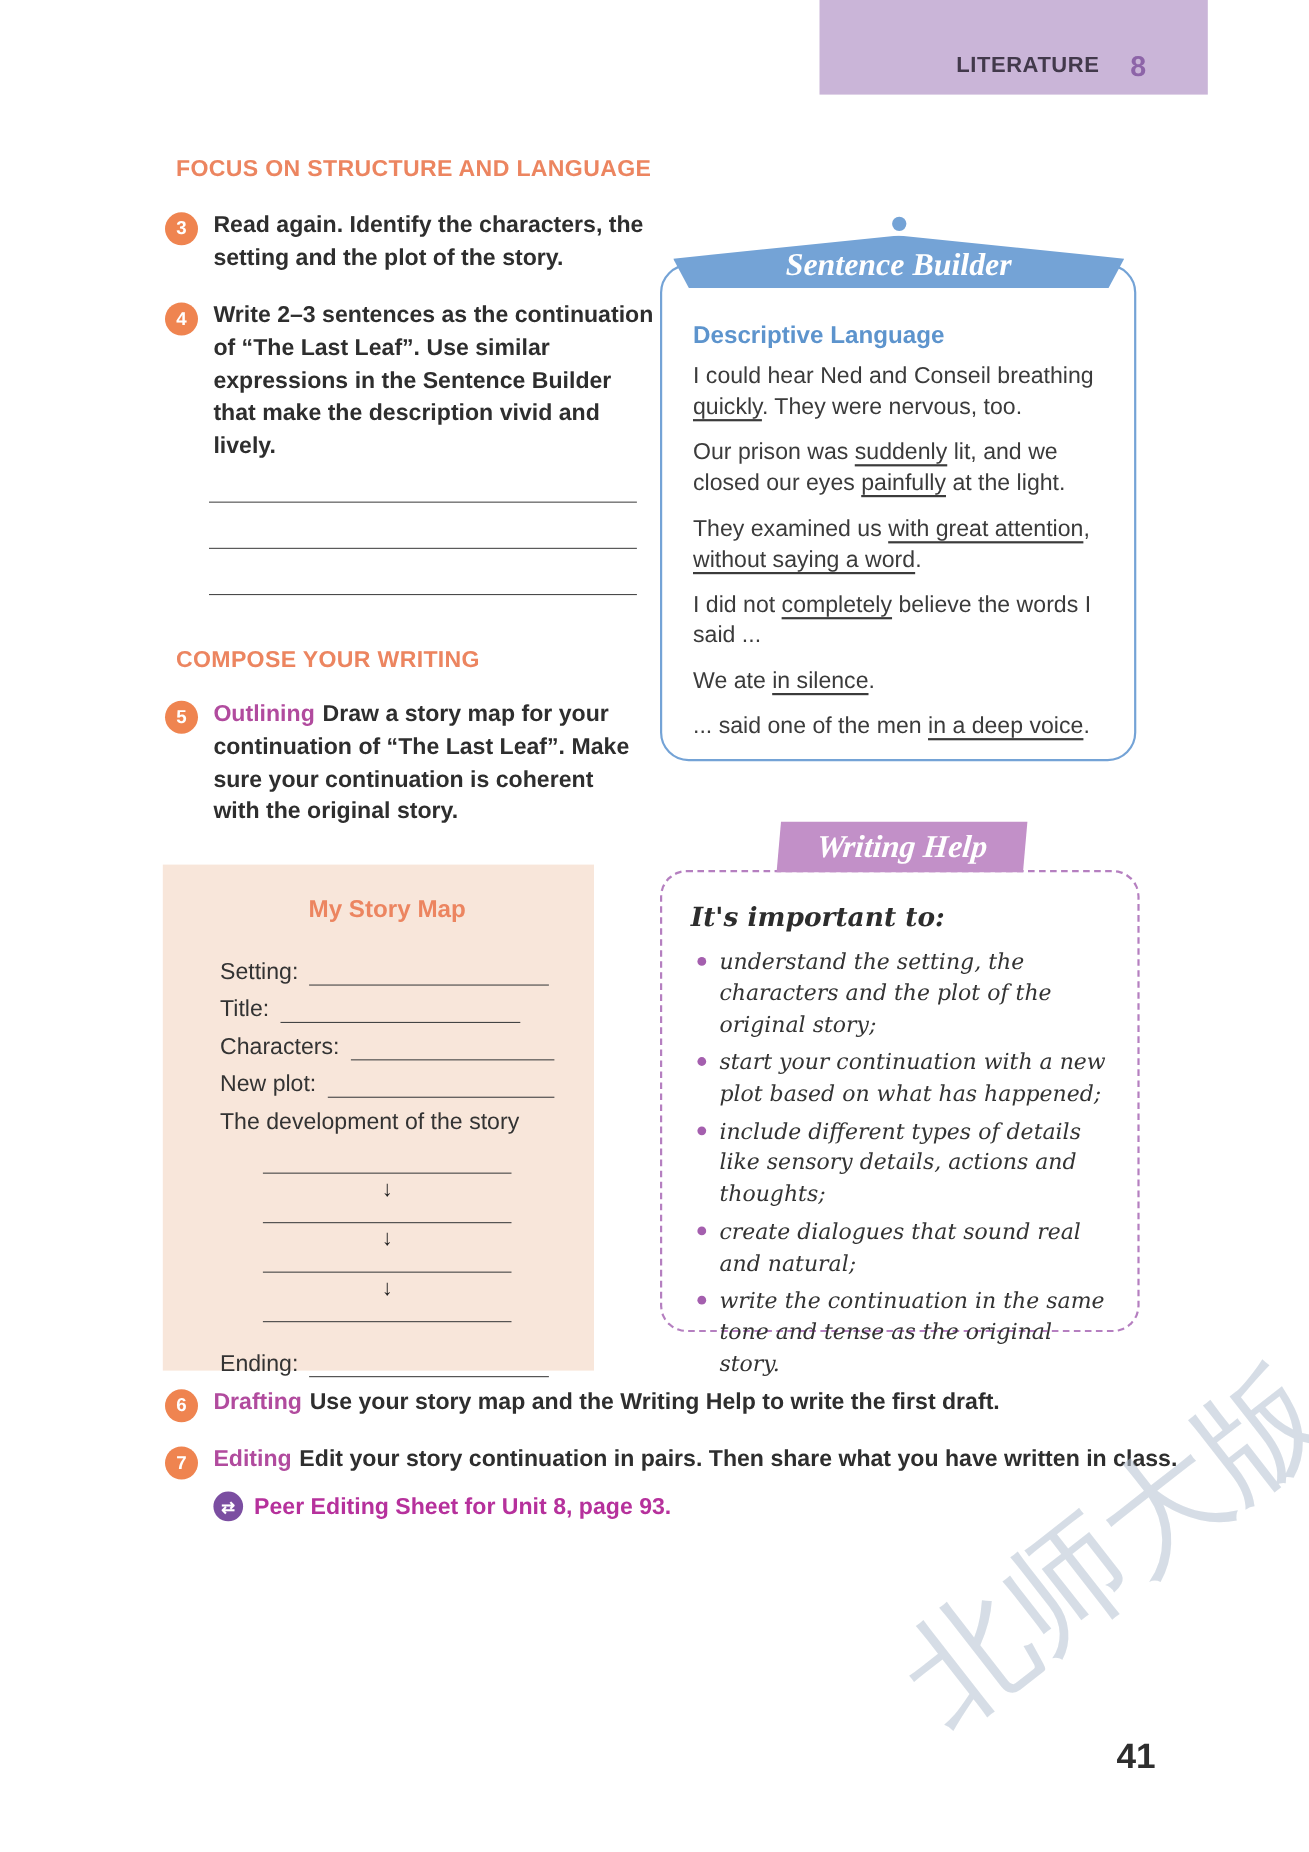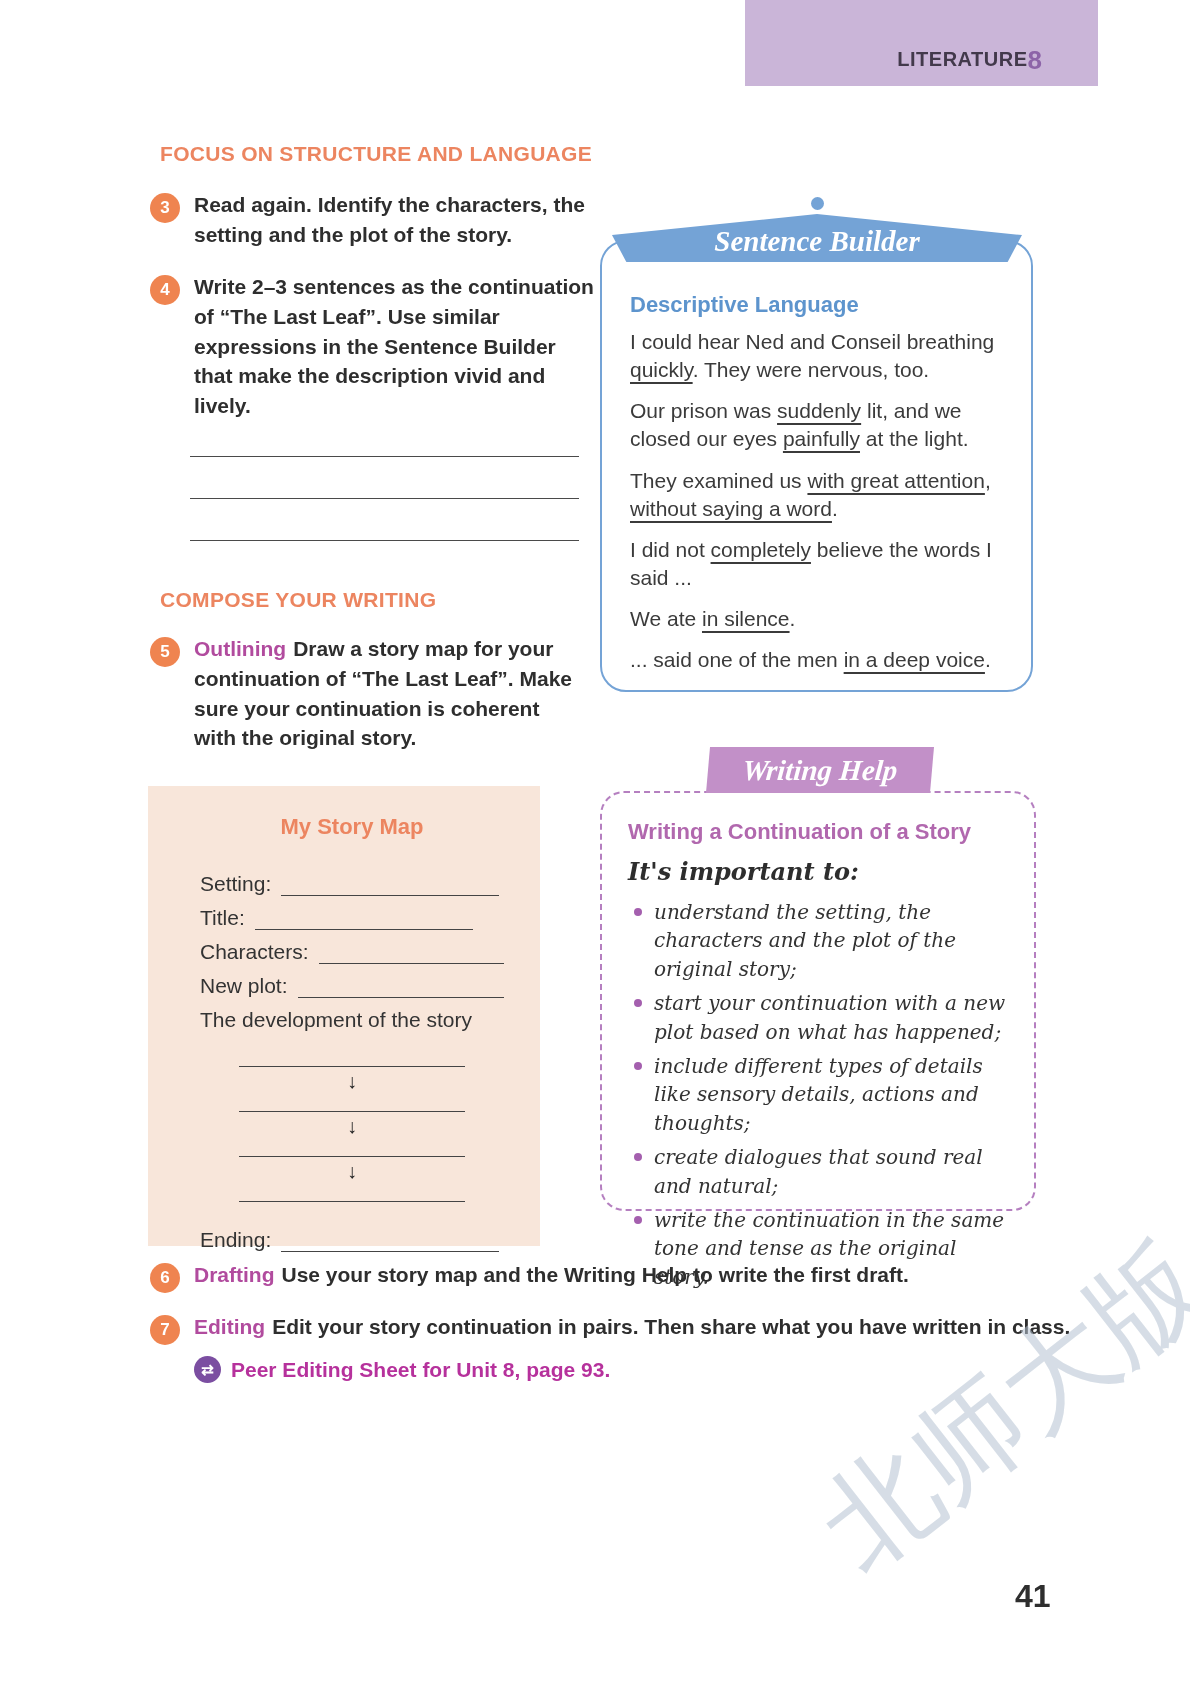--- a/index.html
+++ b/index.html
@@ -2,21 +2,21 @@
 <html><head>
 <meta charset="utf-8">
 <style>
   * { margin:0; padding:0; box-sizing:border-box; }
   html,body { background:#ffffff; }
   body { font-family:"Liberation Sans", sans-serif; }
   .page { position:relative; width:1190px; height:1684px; background:#ffffff; overflow:hidden; margin:0 auto; }
 
   
   .header-bar { position:absolute; left:745px; top:0; width:353px; height:86px; background:#cab5d8;
-    display:flex; align-items:flex-end; justify-content:flex-end; padding:0 56px 15px 0; }
+    display:flex; align-items:flex-end; justify-content:flex-end; gap:28px; padding:0 56px 15px 0; }
   .header-section { font-weight:bold; font-size:20px; color:#42394b; letter-spacing:.5px; }
   .header-unit { font-weight:bold; font-size:26px; color:#8d64a8; line-height:.85; }
 
   
   .orange-heading { position:absolute; color:#ec8560; font-weight:bold; font-size:21px; letter-spacing:.3px; }
   .h-focus { left:160px; top:142px; }
   .h-compose { left:160px; top:588px; }
 
   
   .task { position:absolute; display:flex; gap:14px; align-items:flex-start; }
@@ -160,21 +160,20 @@
         <p class="sb-sentence"><span>We ate </span><span class="u">in silence</span><span>.</span></p>
         <p class="sb-sentence"><span>... said one of the men </span><span class="u">in a deep voice</span><span>.</span></p>
       </div>
   </div>
   <div class="sb-banner">
     <span class="banner-text">Sentence Builder</span>
   </div>
   <div class="sb-dot"></div>
 
   <div class="wh-box">
-    <div class="wh-heading">Writing a Continuation of a Story</div>
     <div class="wh-sub">It's important to:</div>
     <ul class="wh-list">
         <li>understand the setting, the characters and the plot of the original story;</li>
         <li>start your continuation with a new plot based on what has happened;</li>
         <li>include different types of details like sensory details, actions and thoughts;</li>
         <li>create dialogues that sound real and natural;</li>
         <li>write the continuation in the same tone and tense as the original story.</li>
       </ul>
   </div>
   <div class="wh-banner">

